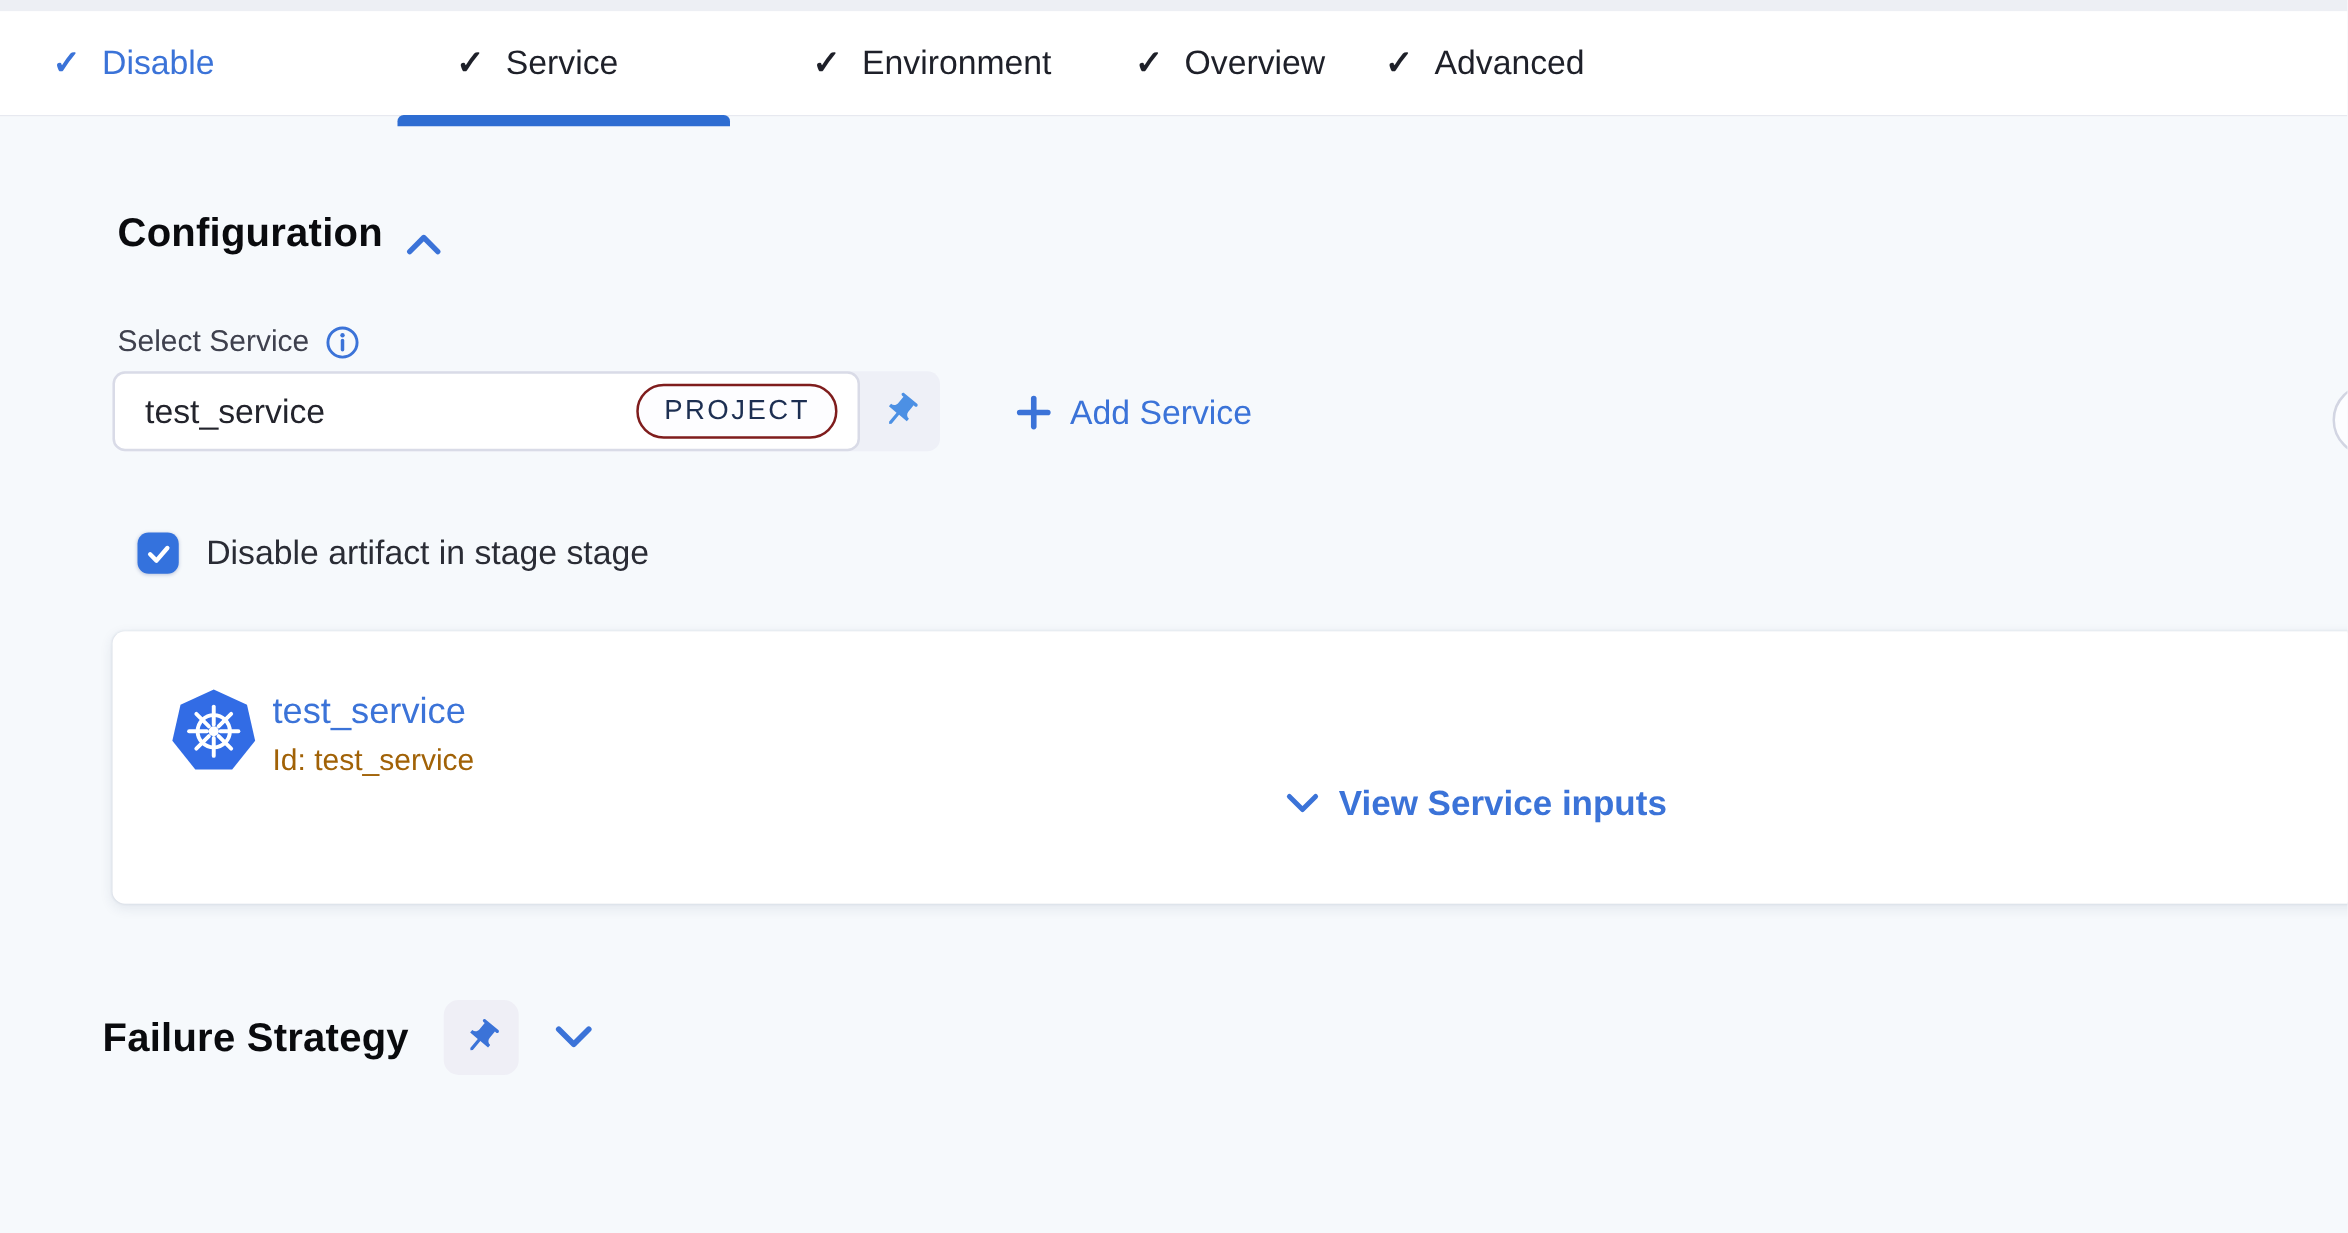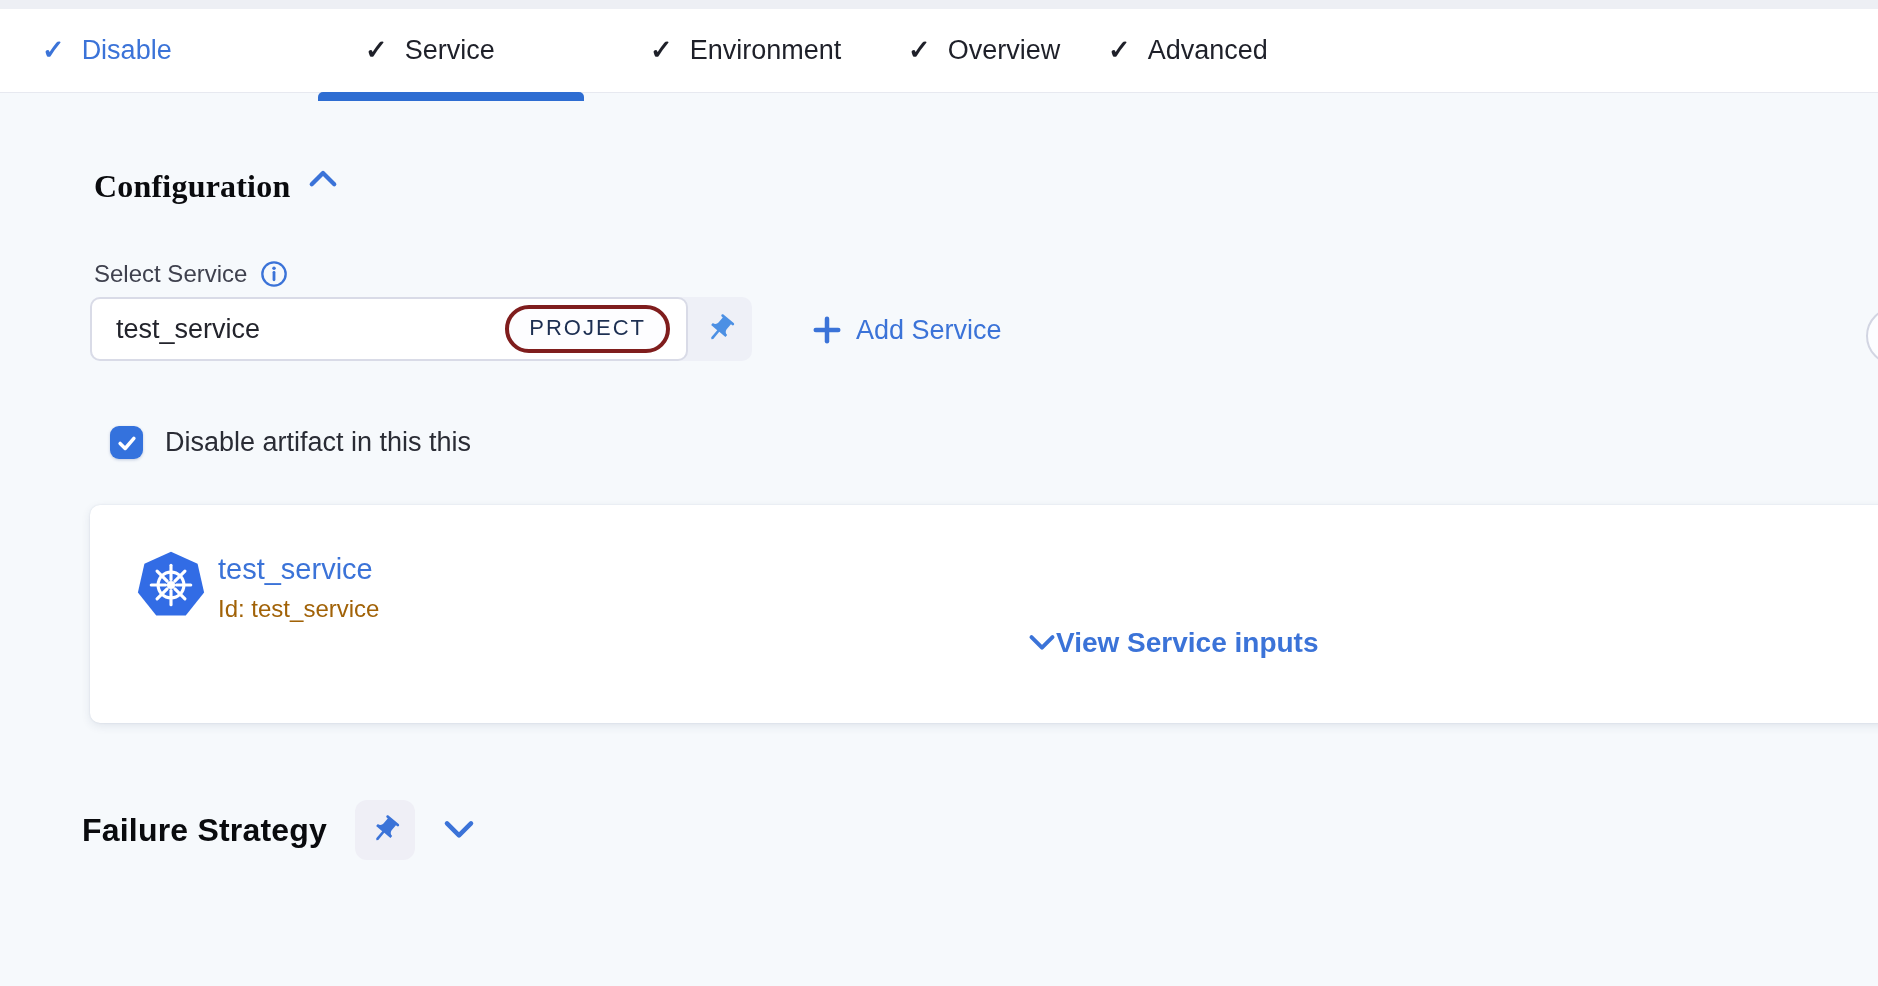--- a/index.html
+++ b/index.html
@@ -35,21 +35,21 @@
   .tab.tab-execution { left: 908px; }
   .tab.tab-advanced { left: 1108px; }
   .tab-indicator {
     position: absolute; left: 318px; top: 83px; width: 266px; height: 9px;
     background: #2e6dd2; border-radius: 5px 5px 0 0;
   }
 
   
   .config-header {
     position: absolute; left: 94px; top: 168px;
-    display: flex; align-items: flex-start; gap: 18px; font-family: Liberation Serif, serif;
+    display: flex; align-items: flex-end; gap: 18px;
   }
   .config-header h2, .fs-row h2 {
     font-size: 32px; font-weight: 700; color: #0a0b0e; letter-spacing: 0.2px;
   }
   .icon-btn { display: inline-flex; align-items: center; justify-content: center; cursor: pointer; }
 
   .select-service-row {
     position: absolute; left: 94px; top: 248px;
     display: flex; align-items: center; gap: 13px; margin-top: 12px;
   }
@@ -62,21 +62,21 @@
     display: flex; align-items: stretch;
   }
   .service-input {
     flex: 1; background: #ffffff;
     border: 2px solid #d9dbe7; border-radius: 10px;
     display: flex; align-items: center; justify-content: space-between;
     padding: 0 16px 0 24px; cursor: text;
   }
   .service-input .value { font-size: 27px; color: #23242c; }
   .scope-badge {
-    border: 4px solid #7f1d1d; border-radius: 24px; background: #fdfdff;
+    border: 2px solid #7f1d1d; border-radius: 24px; background: #fdfdff;
     padding: 6px 20px 8px 20px;
     font-size: 22px; letter-spacing: 2px; color: #1d2f52; font-weight: 500;
   }
   .pin-cell {
     width: 64px; display: flex; align-items: center; justify-content: center;
     border-radius: 0 10px 10px 0; cursor: pointer;
   }
 
   .add-service-btn {
     position: absolute; left: 812px; top: 308px; height: 44px;
@@ -106,21 +106,21 @@
   .service-name {
     position: absolute; left: 128px; top: 48px;
     font-size: 29px; font-weight: 500; color: #3b73d8; cursor: pointer;
   }
   .service-id {
     position: absolute; left: 128px; top: 90px;
     font-size: 24px; color: #a16207;
   }
   .view-inputs {
     position: absolute; left: 938px; top: 122px;
-    display: flex; align-items: center; 
+    display: flex; align-items: center; gap: 15px;
     color: #3b73d8; font-size: 28px; font-weight: 700; cursor: pointer;
   }
 
   
   .fs-row {
     position: absolute; left: 82px; top: 800px;
     display: flex; align-items: center; gap: 28px;
   }
   .fs-pin-btn {
     width: 60px; height: 60px; background: #efeff6; border-radius: 12px;
@@ -207,21 +207,21 @@
   </span>
   <span>Add Service</span>
 </div>
 
 <div class="checkbox-row">
   <span class="checkbox">
     <svg width="22" height="22" viewBox="0 0 24 24">
       <polyline points="4.5,12.5 10,18 19.5,7" fill="none" stroke="#ffffff" stroke-width="3.8" stroke-linecap="round" stroke-linejoin="round"></polyline>
     </svg>
   </span>
-  <span class="label">Disable artifact in this this</span>
+  <span class="label">Disable artifact in stage stage</span>
 </div>
 
 <div class="service-card">
   <span class="k8s-icon">
     <svg width="68" height="68" viewBox="0 0 100 100">
       <polygon points="50,1 89.1,18.8 98.7,61.1 71.7,95 28.3,95 1.3,61.1 10.9,18.8" fill="#326ce5"></polygon>
       <g stroke="#ffffff" stroke-width="4.6" stroke-linecap="round">
         <circle cx="50" cy="50" r="19" fill="none"></circle>
         <line x1="50" y1="42" x2="50" y2="21"></line>
         <line x1="50" y1="58" x2="50" y2="79"></line>

